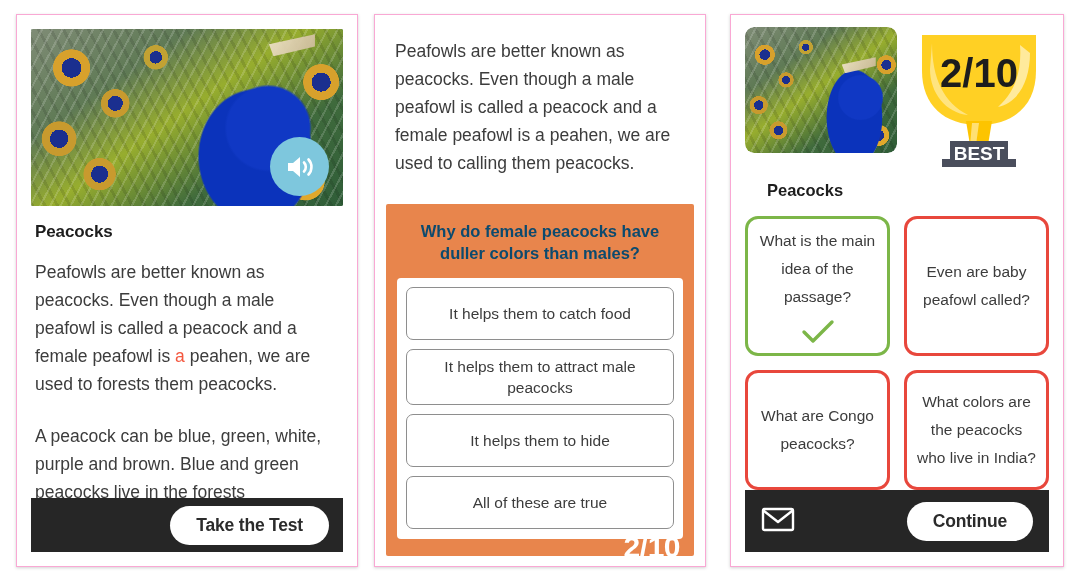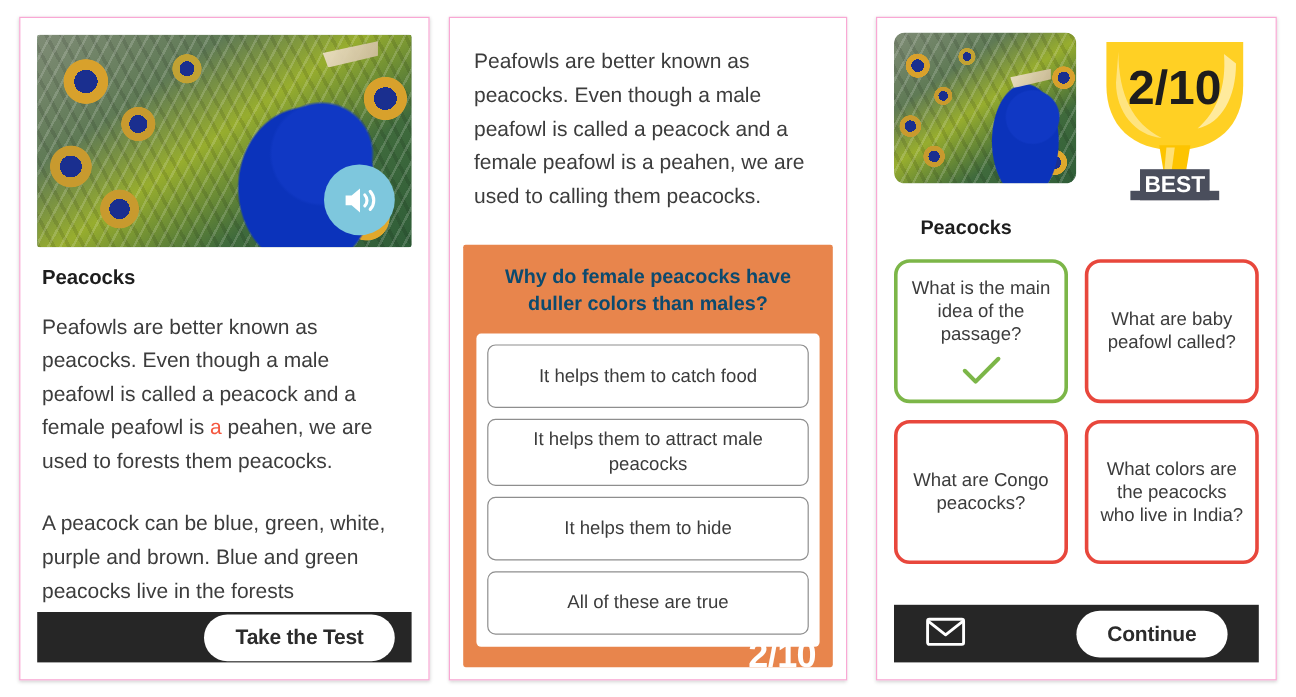--- a/index.html
+++ b/index.html
@@ -95,21 +95,21 @@
     color: #3c3c3c;
   }
   .doc-body p { margin: 0 0 24px 0; }
   .hl-red { color: #f4573f; }
 
   .dark-bar {
     position: absolute;
     left: 14px;
     right: 14px;
     bottom: 14px;
-    height: 42px;
+    height: 54px;
     background: #262626;
     display: flex;
     align-items: center;
     justify-content: flex-end;
     padding: 0 14px;
     box-sizing: border-box;
   }
   .pill-btn {
     background: #ffffff;
     color: #2b2b2b;
@@ -225,42 +225,42 @@
   .qcard {
     border: 3px solid #e8473c;
     border-radius: 13px;
     min-height: 120px;
     display: flex;
     flex-direction: column;
     align-items: center;
     justify-content: center;
     text-align: center;
     font-size: 15.5px;
-    line-height: 19px;
+    line-height: 28px;
     color: #3c3c3c;
     padding: 8px 10px;
     box-sizing: border-box;
     background: #fff;
   }
   .qcard.correct { border-color: #7cb648; }
   .check {
     margin-top: 8px;
     line-height: 0;
   }
   .res-bar {
     position: absolute;
     left: 14px;
     right: 14px;
     bottom: 14px;
-    height: 48px;
+    height: 62px;
     background: #262626;
     display: flex;
     align-items: center;
     justify-content: space-between;
-    padding: 0 26px;
+    padding: 0 16px;
     box-sizing: border-box;
   }
 </style>
 </head>
 <body>
 
 <div class="stage">
 
   <div class="panel" id="panel-reader">
 
@@ -336,21 +336,21 @@
     <div class="qgrid">
       <div class="qcard correct">
         <span>What is the main idea of the passage?</span>
         <span class="check">
           <svg width="34" height="26" viewBox="0 0 34 26" aria-hidden="true">
             <path d="M3 13 L12 22 L31 3" stroke="#7cb648" stroke-width="3.4" fill="none" stroke-linecap="round" stroke-linejoin="round"></path>
           </svg>
         </span>
       </div>
       <div class="qcard">
-        <span>What are baby peafowl called?</span>
+        <span>Even are baby peafowl called?</span>
       </div>
       <div class="qcard">
         <span>What are Congo peacocks?</span>
       </div>
       <div class="qcard">
         <span>What colors are the peacocks who live in India?</span>
       </div>
     </div>
 
     <div class="res-bar">

